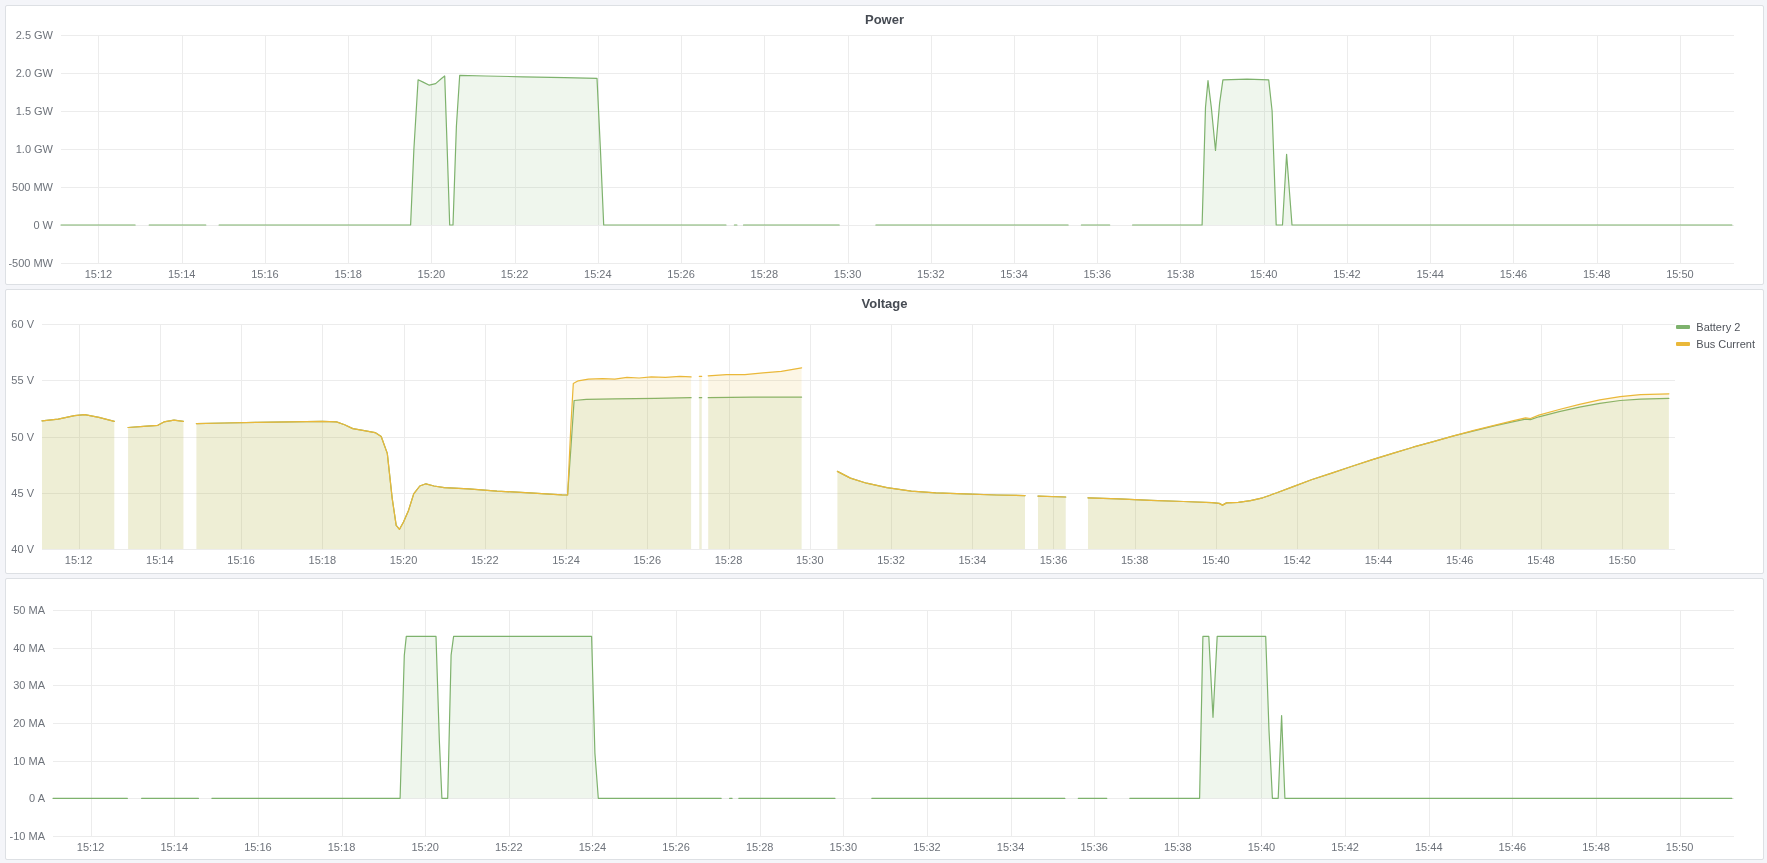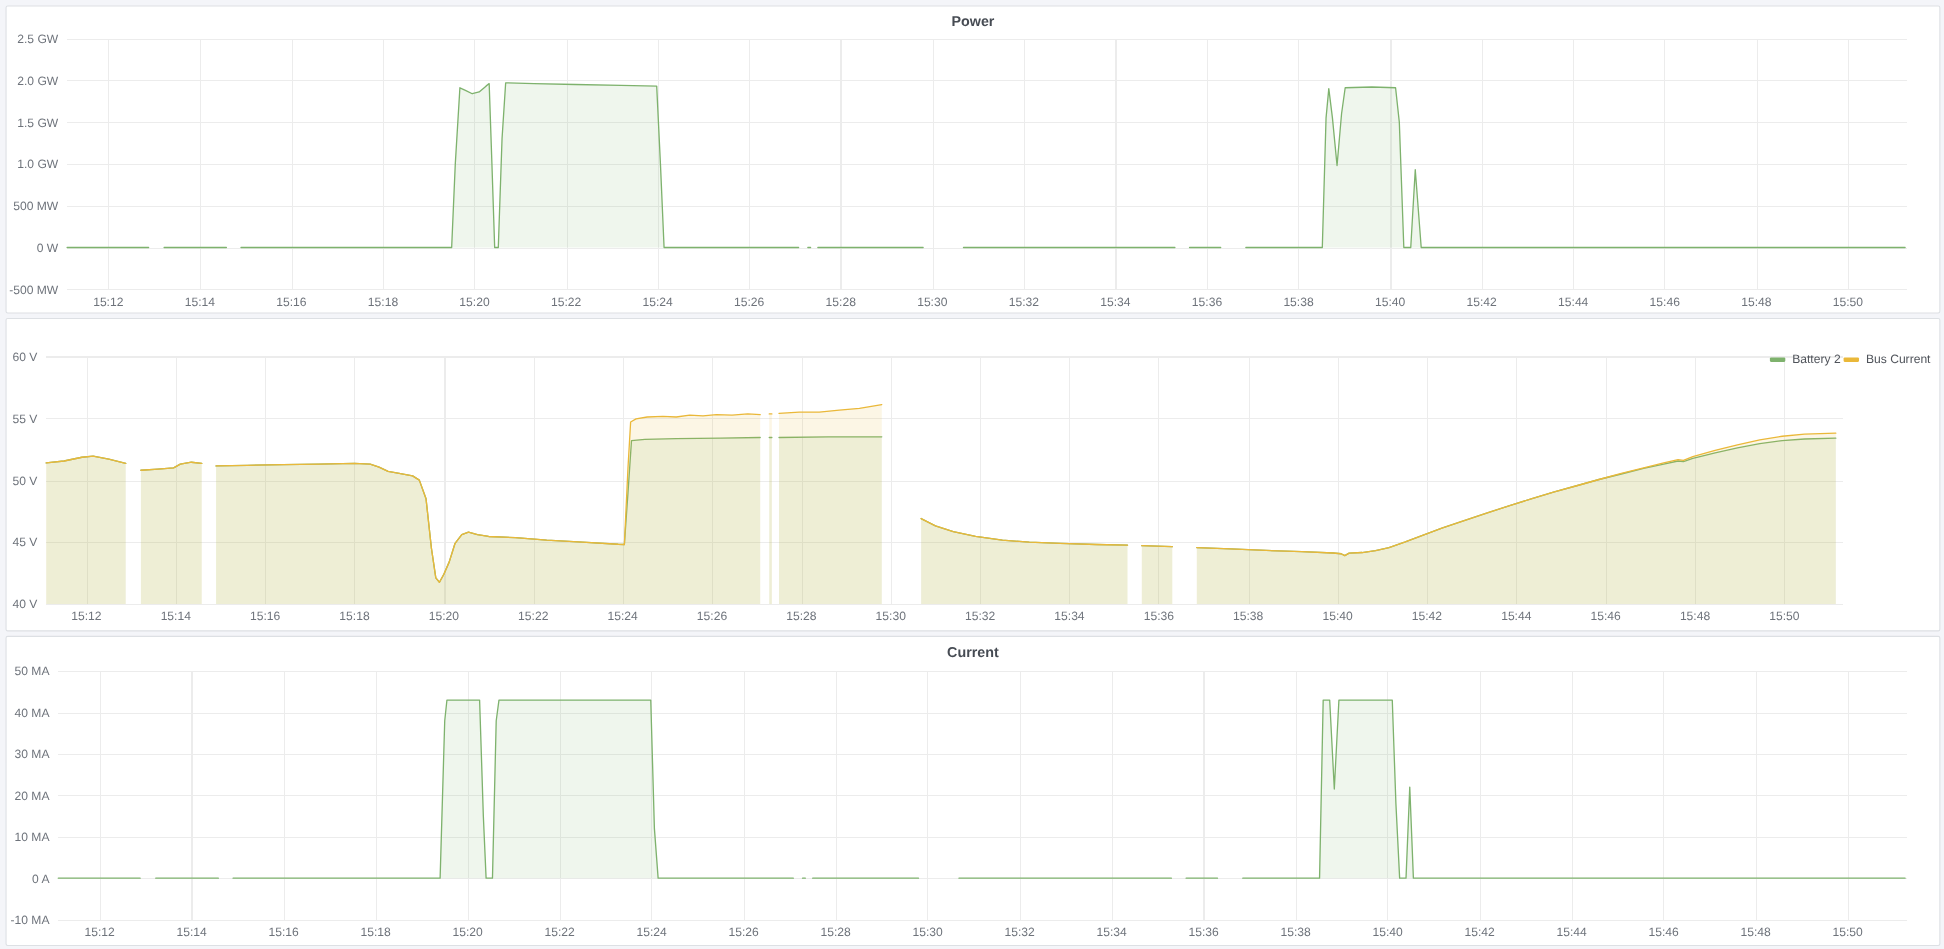--- a/index.html
+++ b/index.html
@@ -4,21 +4,21 @@
 <style>
   html,body{margin:0;padding:0;background:#f4f5f9;font-family:"Liberation Sans",sans-serif;}
   .dashboard{position:relative;width:1615px;height:863px;background:#f4f5f9;padding:5px;box-sizing:border-box;}
   .panel{position:relative;width:1759px;background:#ffffff;border:1px solid #dde0e4;border-radius:2px;box-sizing:border-box;margin-bottom:4px;}
   .panel-power{height:280px;}
   .panel-voltage{height:285px;}
   .panel-current{height:282px;}
   .panel-title{position:absolute;top:6px;left:0;width:100%;text-align:center;font-size:13px;font-weight:600;color:#464b53;z-index:2;cursor:pointer;}
   .chart{position:absolute;top:0;left:0;right:0;bottom:0;z-index:1;}
   svg text.tick{font-family:"Liberation Sans",sans-serif;font-size:11px;fill:#6e737b;}
-  .legend{position:absolute;top:30px;right:8px;z-index:3;display:flex;flex-direction:row;gap:3px;}
+  .legend{position:absolute;top:30px;right:8px;z-index:3;display:flex;flex-direction:column;gap:3px;}
   .legend-item{display:flex;align-items:center;cursor:pointer;}
   .legend-swatch{display:inline-block;width:14px;height:4px;border-radius:1px;margin-right:6px;}
   .legend-label{font-size:11px;color:#50545b;line-height:14px;}
 </style>
 </head>
 <body>
 
 <div class="dashboard">
 
   <section class="panel panel-power">
@@ -91,20 +91,21 @@
           <polygon points="869.9,219.0 869.9,219.0 1062.1,219.0 1062.1,219.0" fill="#7eb26d" fill-opacity="0.12" stroke="none"></polygon>
           <polyline points="869.9,219.0 1062.1,219.0" fill="none" stroke="#7eb26d" stroke-width="1.2" stroke-linejoin="round" stroke-linecap="round"></polyline>
           <polygon points="1075.4,219.0 1075.4,219.0 1103.7,219.0 1103.7,219.0" fill="#7eb26d" fill-opacity="0.12" stroke="none"></polygon>
           <polyline points="1075.4,219.0 1103.7,219.0" fill="none" stroke="#7eb26d" stroke-width="1.2" stroke-linejoin="round" stroke-linecap="round"></polyline>
           <polygon points="1126.6,219.0 1126.6,219.0 1196.1,219.0 1199.5,101.2 1202.0,74.6 1205.3,101.2 1209.5,144.5 1213.6,97.4 1216.9,73.8 1241.1,73.1 1262.7,73.8 1266.1,105.0 1270.2,219.0 1276.5,219.0 1280.6,148.3 1286.0,219.0 1424.2,219.0 1725.9,219.0 1725.9,219.0" fill="#7eb26d" fill-opacity="0.12" stroke="none"></polygon>
           <polyline points="1126.6,219.0 1196.1,219.0 1199.5,101.2 1202.0,74.6 1205.3,101.2 1209.5,144.5 1213.6,97.4 1216.9,73.8 1241.1,73.1 1262.7,73.8 1266.1,105.0 1270.2,219.0 1276.5,219.0 1280.6,148.3 1286.0,219.0 1424.2,219.0 1725.9,219.0" fill="none" stroke="#7eb26d" stroke-width="1.2" stroke-linejoin="round" stroke-linecap="round"></polyline>
         </svg></div>
   </section>
 
   <section class="panel panel-voltage">
+    <div class="panel-title">Voltage</div>
     <div class="chart"><svg width="1757" height="283" viewBox="0 0 1757 283">
           <line x1="36" x2="1669" y1="34.5" y2="34.5" stroke="#ececec" stroke-width="1" shape-rendering="crispEdges"></line>
           <line x1="36" x2="1669" y1="90.5" y2="90.5" stroke="#ececec" stroke-width="1" shape-rendering="crispEdges"></line>
           <line x1="36" x2="1669" y1="147.5" y2="147.5" stroke="#ececec" stroke-width="1" shape-rendering="crispEdges"></line>
           <line x1="36" x2="1669" y1="203.5" y2="203.5" stroke="#ececec" stroke-width="1" shape-rendering="crispEdges"></line>
           <line x1="36" x2="1669" y1="259.5" y2="259.5" stroke="#ececec" stroke-width="1" shape-rendering="crispEdges"></line>
           <line x1="73.5" x2="73.5" y1="34" y2="259" stroke="#ececec" stroke-width="1" shape-rendering="crispEdges"></line>
           <line x1="154.5" x2="154.5" y1="34" y2="259" stroke="#ececec" stroke-width="1" shape-rendering="crispEdges"></line>
           <line x1="235.5" x2="235.5" y1="34" y2="259" stroke="#ececec" stroke-width="1" shape-rendering="crispEdges"></line>
           <line x1="316.5" x2="316.5" y1="34" y2="259" stroke="#ececec" stroke-width="1" shape-rendering="crispEdges"></line>
@@ -188,21 +189,20 @@
         <span class="legend-label">Battery 2</span>
       </div>
       <div class="legend-item">
         <span class="legend-swatch" style="background-color: rgb(234, 184, 57);"></span>
         <span class="legend-label">Bus Current</span>
       </div>
     </div>
   </section>
 
   <section class="panel panel-current">
-    <div class="panel-title">Current</div>
     <div class="chart"><svg width="1757" height="280" viewBox="0 0 1757 280">
           <line x1="47" x2="1728" y1="31.5" y2="31.5" stroke="#ececec" stroke-width="1" shape-rendering="crispEdges"></line>
           <line x1="47" x2="1728" y1="69.5" y2="69.5" stroke="#ececec" stroke-width="1" shape-rendering="crispEdges"></line>
           <line x1="47" x2="1728" y1="106.5" y2="106.5" stroke="#ececec" stroke-width="1" shape-rendering="crispEdges"></line>
           <line x1="47" x2="1728" y1="144.5" y2="144.5" stroke="#ececec" stroke-width="1" shape-rendering="crispEdges"></line>
           <line x1="47" x2="1728" y1="182.5" y2="182.5" stroke="#ececec" stroke-width="1" shape-rendering="crispEdges"></line>
           <line x1="47" x2="1728" y1="219.5" y2="219.5" stroke="#ececec" stroke-width="1" shape-rendering="crispEdges"></line>
           <line x1="47" x2="1728" y1="257.5" y2="257.5" stroke="#ececec" stroke-width="1" shape-rendering="crispEdges"></line>
           <line x1="85.5" x2="85.5" y1="31" y2="257" stroke="#ececec" stroke-width="1" shape-rendering="crispEdges"></line>
           <line x1="168.5" x2="168.5" y1="31" y2="257" stroke="#ececec" stroke-width="1" shape-rendering="crispEdges"></line>

